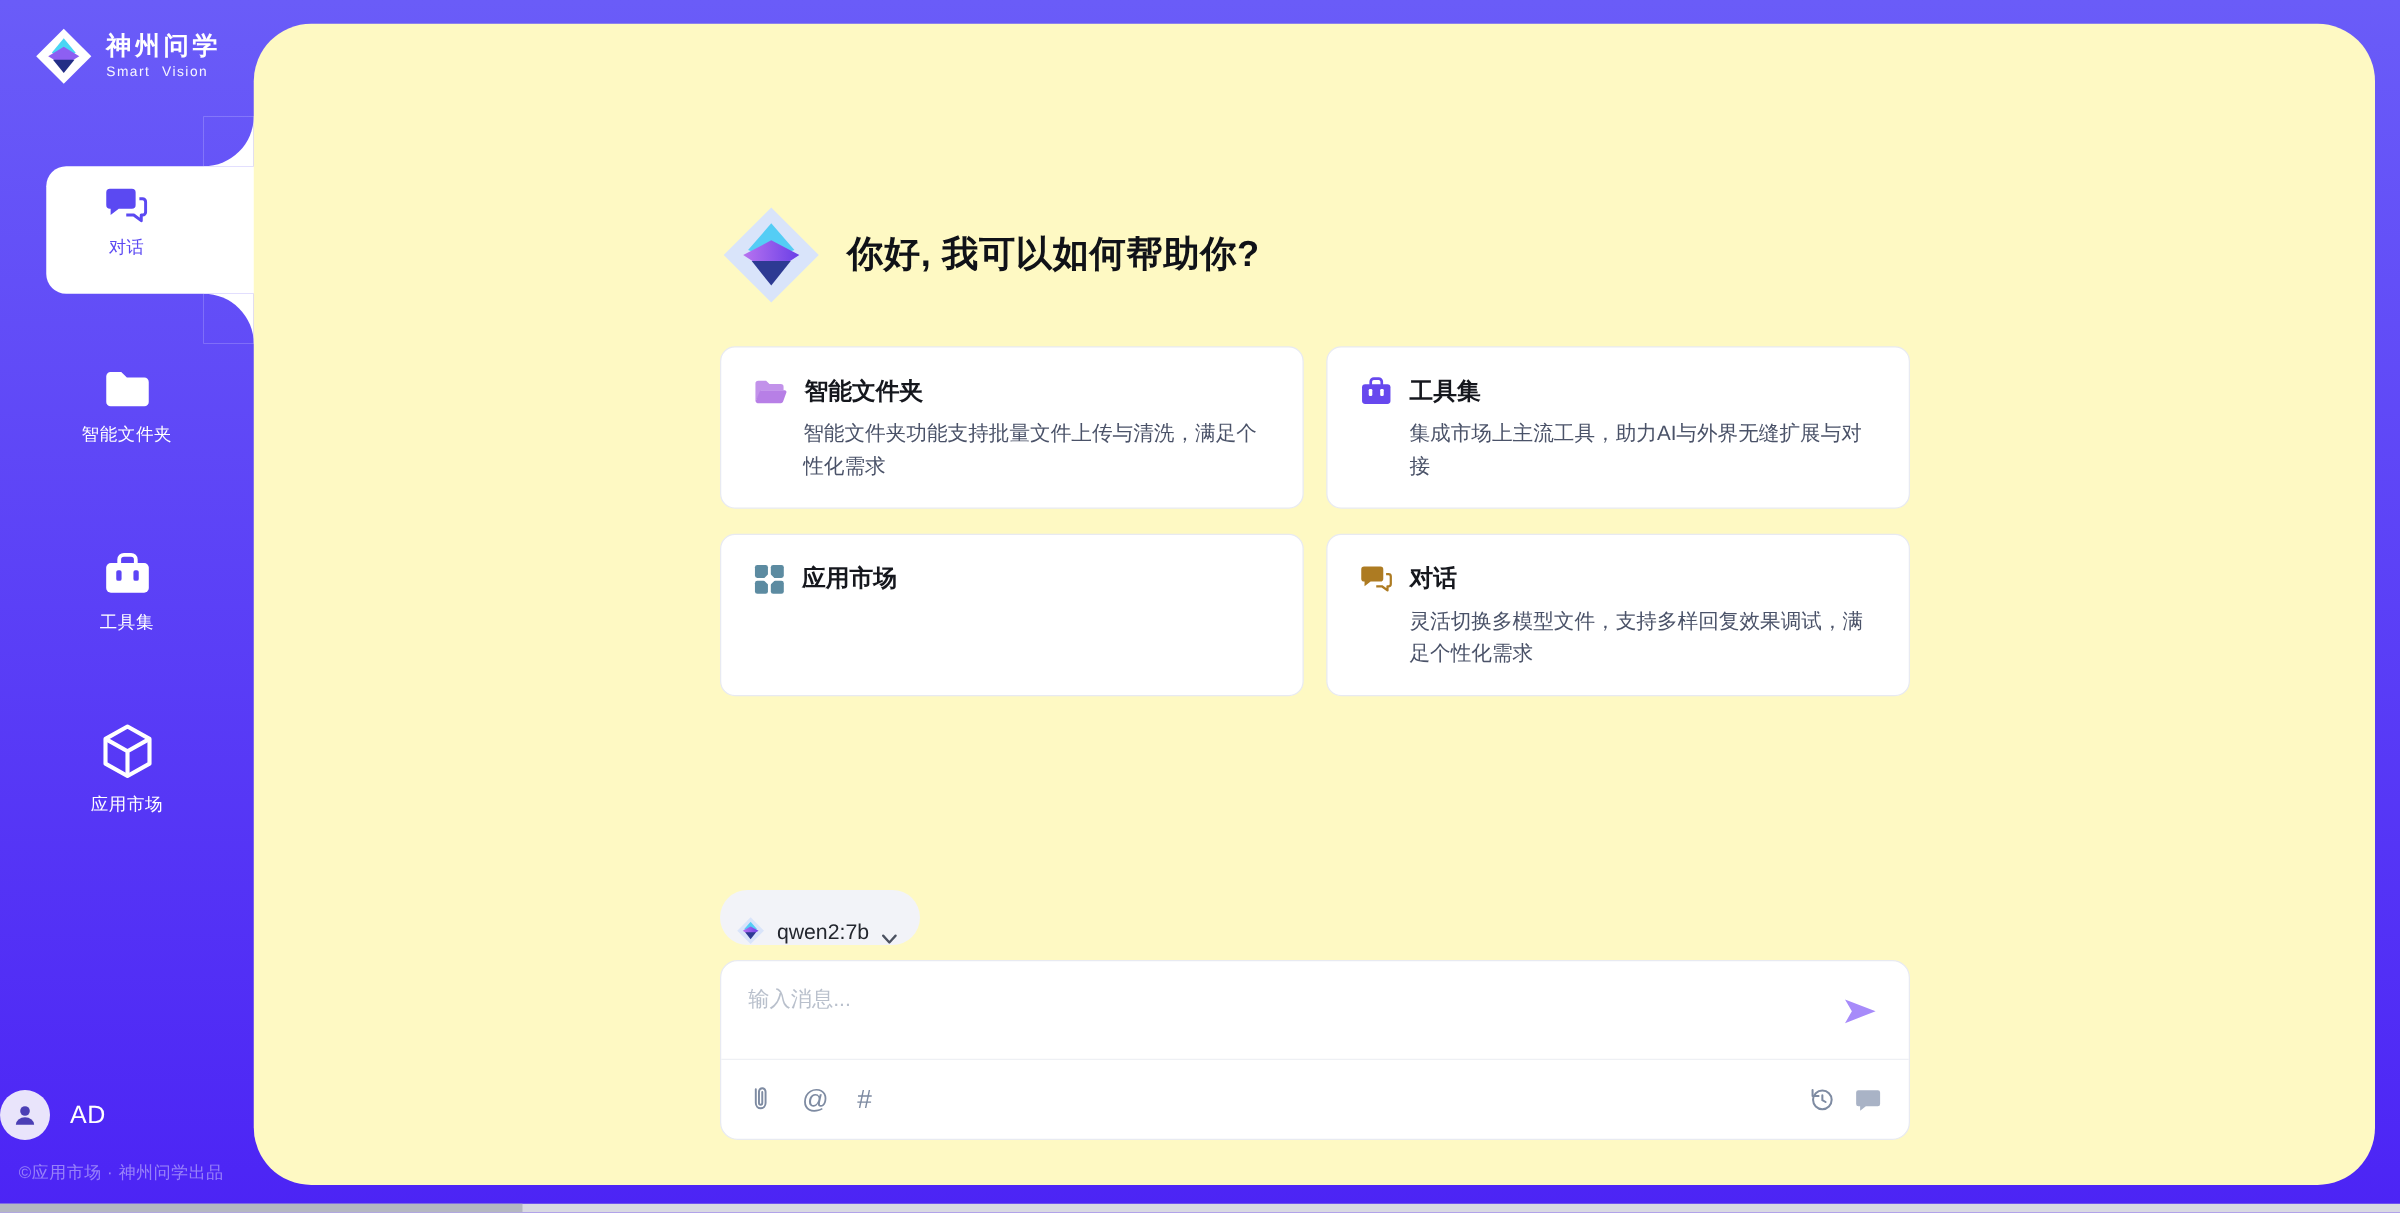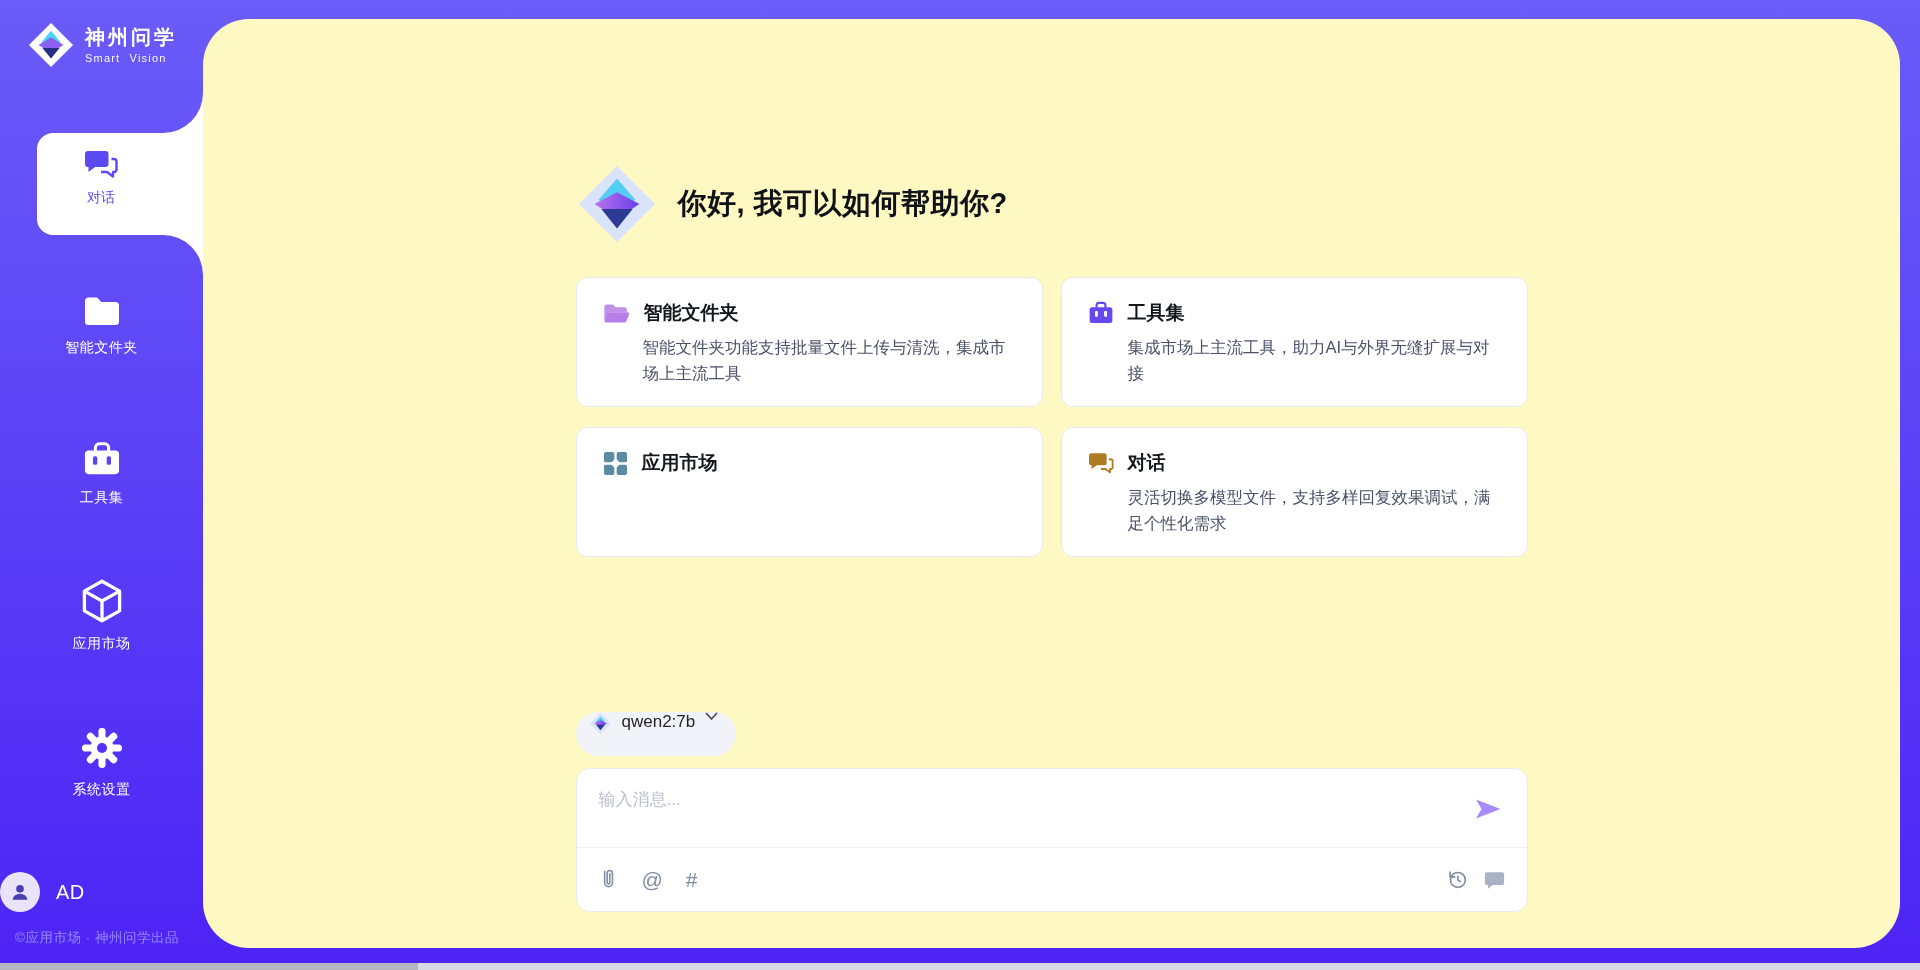--- a/index.html
+++ b/index.html
@@ -43,21 +43,21 @@
 
   .greeting{position:absolute;top:144px;left:0;display:flex;align-items:center;gap:20px;}
   .greeting-title{font-size:29px;font-weight:700;color:#101218;letter-spacing:.5px;}
 
   .cards{position:absolute;top:258px;left:0;width:952px;display:grid;grid-template-columns:467px 467px;grid-column-gap:18px;grid-row-gap:20px;}
   .card{box-sizing:border-box;height:130px;border:1px solid #e8eaf1;border-radius:12px;background:#fff;padding:22px 26px;cursor:pointer;}
   .card-head{display:flex;align-items:center;gap:14px;}
   .card-title{font-size:19px;font-weight:700;color:#15171d;}
   .card-desc{margin:9px 0 0 40px;font-size:16.5px;line-height:1.55;color:#4a5268;}
 
-  .model-pill{position:absolute;top:693px;left:0;display:inline-flex;align-items:flex-start;gap:10px;height:44px;padding:0 18px 0 13px;background:#f2f3f8;border-radius:22px;cursor:pointer;}
+  .model-pill{position:absolute;top:693px;left:0;display:inline-flex;align-items:flex-end;gap:10px;height:44px;padding:0 18px 0 13px;background:#f2f3f8;border-radius:22px;cursor:pointer;}
   .model-name{font-size:17px;color:#23262e;}
 
   .composer{position:absolute;top:749px;left:0;width:952px;height:144px;box-sizing:border-box;border:1px solid #e8eaf1;border-radius:14px;background:#fff;}
   .composer textarea{position:absolute;top:0;left:0;width:860px;height:70px;box-sizing:border-box;border:none;outline:none;resize:none;background:transparent;padding:19px 0 0 22px;font-size:17px;color:#333a48;font-family:"Liberation Sans","DejaVu Sans",sans-serif;}
   .composer textarea::placeholder{color:#b9c0cc;}
   .send-btn{position:absolute;top:23px;right:22px;width:34px;height:34px;border:none;background:transparent;padding:0;cursor:pointer;}
   .composer-divider{position:absolute;top:78px;left:0;right:0;border-top:1px solid #eef0f4;}
   .composer-toolbar{position:absolute;left:0;right:0;bottom:0;height:64px;display:flex;align-items:center;padding:0 22px;color:#7e8ba2;}
   .tool-group-left{display:flex;align-items:center;gap:23px;}
   .tool-group-right{margin-left:auto;display:flex;align-items:center;gap:16px;}
@@ -118,33 +118,20 @@
     </div>
 
     <div class="nav-item" style="top:579px;">
       <svg width="40" height="44" viewBox="0 0 36 40">
         <path d="M18 2 L34 11 V29 L18 38 L2 29 V11 Z" fill="none" stroke="#ffffff" stroke-width="3" stroke-linejoin="round"></path>
         <path d="M2 11 L18 20 L34 11 M18 20 V38" fill="none" stroke="#ffffff" stroke-width="3" stroke-linejoin="round"></path>
       </svg>
       <div class="nav-label">应用市场</div>
     </div>
 
-    <div class="nav-item" style="top:727px;">
-      <svg width="42" height="42" viewBox="0 0 40 40">
-        <g fill="#ffffff">
-          <rect x="16.6" y="1" width="6.8" height="38" rx="3.2"></rect>
-          <rect x="16.6" y="1" width="6.8" height="38" rx="3.2" transform="rotate(45 20 20)"></rect>
-          <rect x="16.6" y="1" width="6.8" height="38" rx="3.2" transform="rotate(90 20 20)"></rect>
-          <rect x="16.6" y="1" width="6.8" height="38" rx="3.2" transform="rotate(135 20 20)"></rect>
-          <circle cx="20" cy="20" r="11"></circle>
-        </g>
-        <circle cx="20" cy="20" r="4.8" fill="#5531f5"></circle>
-      </svg>
-      <div class="nav-label">系统设置</div>
-    </div>
 
     <div class="user-row">
       <div class="avatar">
         <svg width="22" height="22" viewBox="0 0 24 24">
           <circle cx="12" cy="8.5" r="4.2" fill="#4b3fb5"></circle>
           <path d="M4 20.5 a8 6.5 0 0 1 16 0 z" fill="#4b3fb5"></path>
         </svg>
       </div>
       <div class="user-name">AD</div>
     </div>
@@ -174,21 +161,21 @@
       <div class="cards">
 
         <div class="card">
           <div class="card-head">
             <svg width="27" height="23" viewBox="0 0 30 24" color="#b77fe6">
               <path d="M1.5 4.5 a2.5 2.5 0 0 1 2.5 -2.5 h7 l3 3 h10 a2.5 2.5 0 0 1 2.5 2.5 v3 H7 l-5.5 10 z" fill="currentColor" opacity="0.85"></path>
               <path d="M7.3 10.5 h20.2 a1.6 1.6 0 0 1 1.5 2.1 l-2.9 8 a2.2 2.2 0 0 1 -2.1 1.4 H3.3 a1.6 1.6 0 0 1 -1.5 -2.1 l3.4 -8 a2.2 2.2 0 0 1 2.1 -1.4 z" fill="currentColor"></path>
             </svg>
             <div class="card-title">智能文件夹</div>
           </div>
-          <div class="card-desc">智能文件夹功能支持批量文件上传与清洗，集成市场上主流工具</div>
+          <div class="card-desc">智能文件夹功能支持批量文件上传与清洗，满足个性化需求</div>
         </div>
 
         <div class="card">
           <div class="card-head">
             <svg width="26" height="24" viewBox="0 0 40 38" color="#6748ee">
               <path d="M13 10 V7 a4 4 0 0 1 4 -4 h6 a4 4 0 0 1 4 4 v3" fill="none" stroke="currentColor" stroke-width="3.4" stroke-linecap="round"></path>
               <rect x="2" y="10" width="36" height="25" rx="4" fill="currentColor"></rect>
               <rect x="10.5" y="16" width="4.5" height="9" rx="1.6" fill="#ffffff"></rect>
               <rect x="25" y="16" width="4.5" height="9" rx="1.6" fill="#ffffff"></rect>
             </svg>

